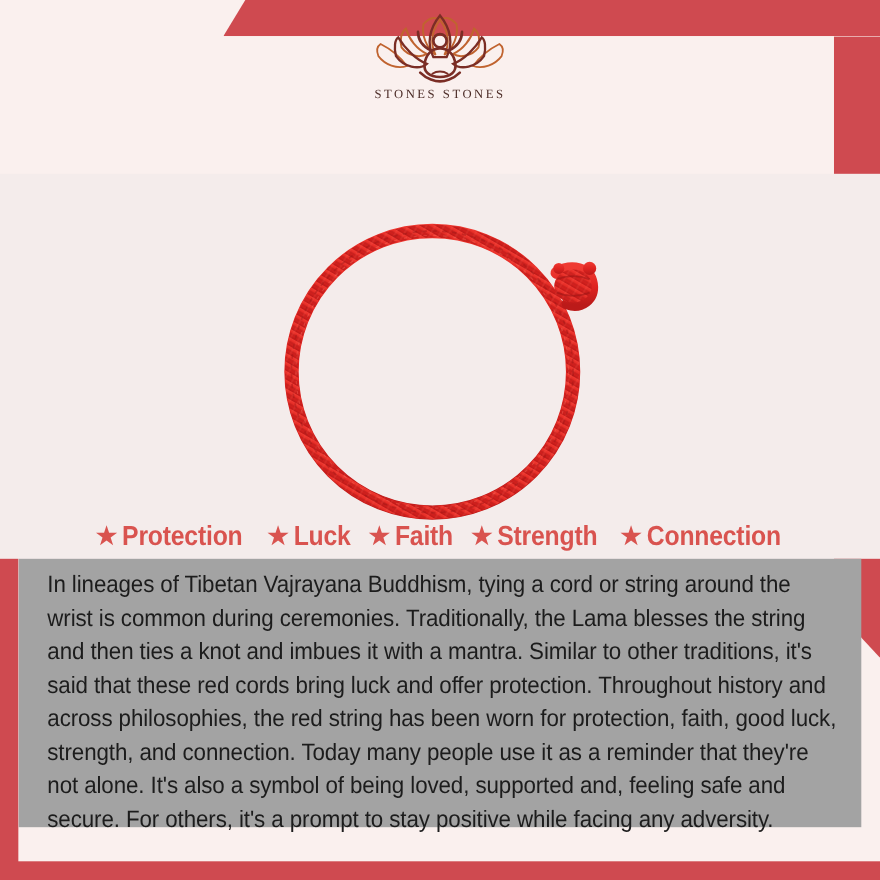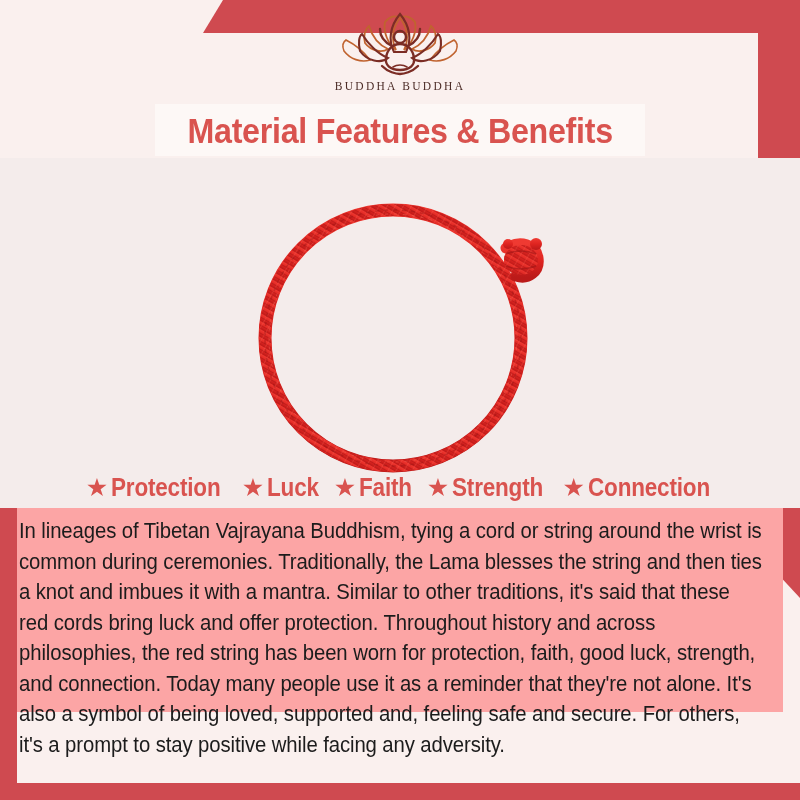--- a/index.html
+++ b/index.html
@@ -195,23 +195,23 @@
     letter-spacing: -0.2px;
     line-height: 1;
   }
 
   
   #description-panel {
     position: absolute;
     left: 17px;
     top: 508px;
     width: 766px;
-    height: 204px;
-    background: #fca5a5;
-    padding: 8px 14px 0 2px;
+    height: 244px;
+    background: #a3a3a3;
+    padding: 8px 14px 0 26px;
   }
 
   #description-text {
     font-size: 21.5px;
     line-height: 30.5px;
     color: #1c1c1c;
     transform: scaleX(0.945);
     transform-origin: left top;
     width: 105%;
     font-weight: 400;
@@ -243,27 +243,24 @@
         <path d="M26 24 C32 34 42 44 52 48 C45 54 31 51 24 41 C22 33 23 26 26 24 Z" fill="none" stroke="#7b2d25" stroke-width="2.1"></path>
         <path d="M102 24 C96 34 86 44 76 48 C83 54 97 51 104 41 C106 33 105 26 102 24 Z" fill="none" stroke="#7b2d25" stroke-width="2.1"></path>
 
         <circle cx="64" cy="27" r="6" fill="none" stroke="#7b2d25" stroke-width="2.4"></circle>
         <path d="M64 34 C56 34 51 40 50 48 C49 55 54 60 64 60 C74 60 79 55 78 48 C77 40 72 34 64 34 Z" fill="none" stroke="#7b2d25" stroke-width="2.4"></path>
         <path d="M56 36 C48 32 44 26 44 19" fill="none" stroke="#7b2d25" stroke-width="2.4" stroke-linecap="round"></path>
         <path d="M72 36 C80 32 84 26 84 19" fill="none" stroke="#7b2d25" stroke-width="2.4" stroke-linecap="round"></path>
         <path d="M46 56 C52 62 60 64 64 64 C68 64 76 62 82 56" fill="none" stroke="#7b2d25" stroke-width="2.4" stroke-linecap="round"></path>
         <path d="M57 57 C60 55 62 55 64 55 C66 55 68 55 71 57" fill="none" stroke="#7b2d25" stroke-width="1.6" stroke-linecap="round"></path>
       </svg>
-      <span id="logo-wordmark">BUDDHA BUDDHA</span>
+      <span id="logo-wordmark">STONES STONES</span>
     </div>
   </div>
 
-  <div id="title-band">
-    <h1 id="page-title">Material Features &amp; Benefits</h1>
-  </div>
 
   <div id="product-area">
     <svg id="bracelet-svg" width="320" height="290" viewBox="0 0 320 290">
       <defs>
         <linearGradient id="cordGrad" x1="0" y1="0" x2="0" y2="1">
           <stop offset="0%" stop-color="#ef3a32"></stop>
           <stop offset="50%" stop-color="#df2420"></stop>
           <stop offset="100%" stop-color="#bb1a19"></stop>
         </linearGradient>
         <pattern id="braid" width="7" height="7" patternUnits="userSpaceOnUse" patternTransform="rotate(30)">

